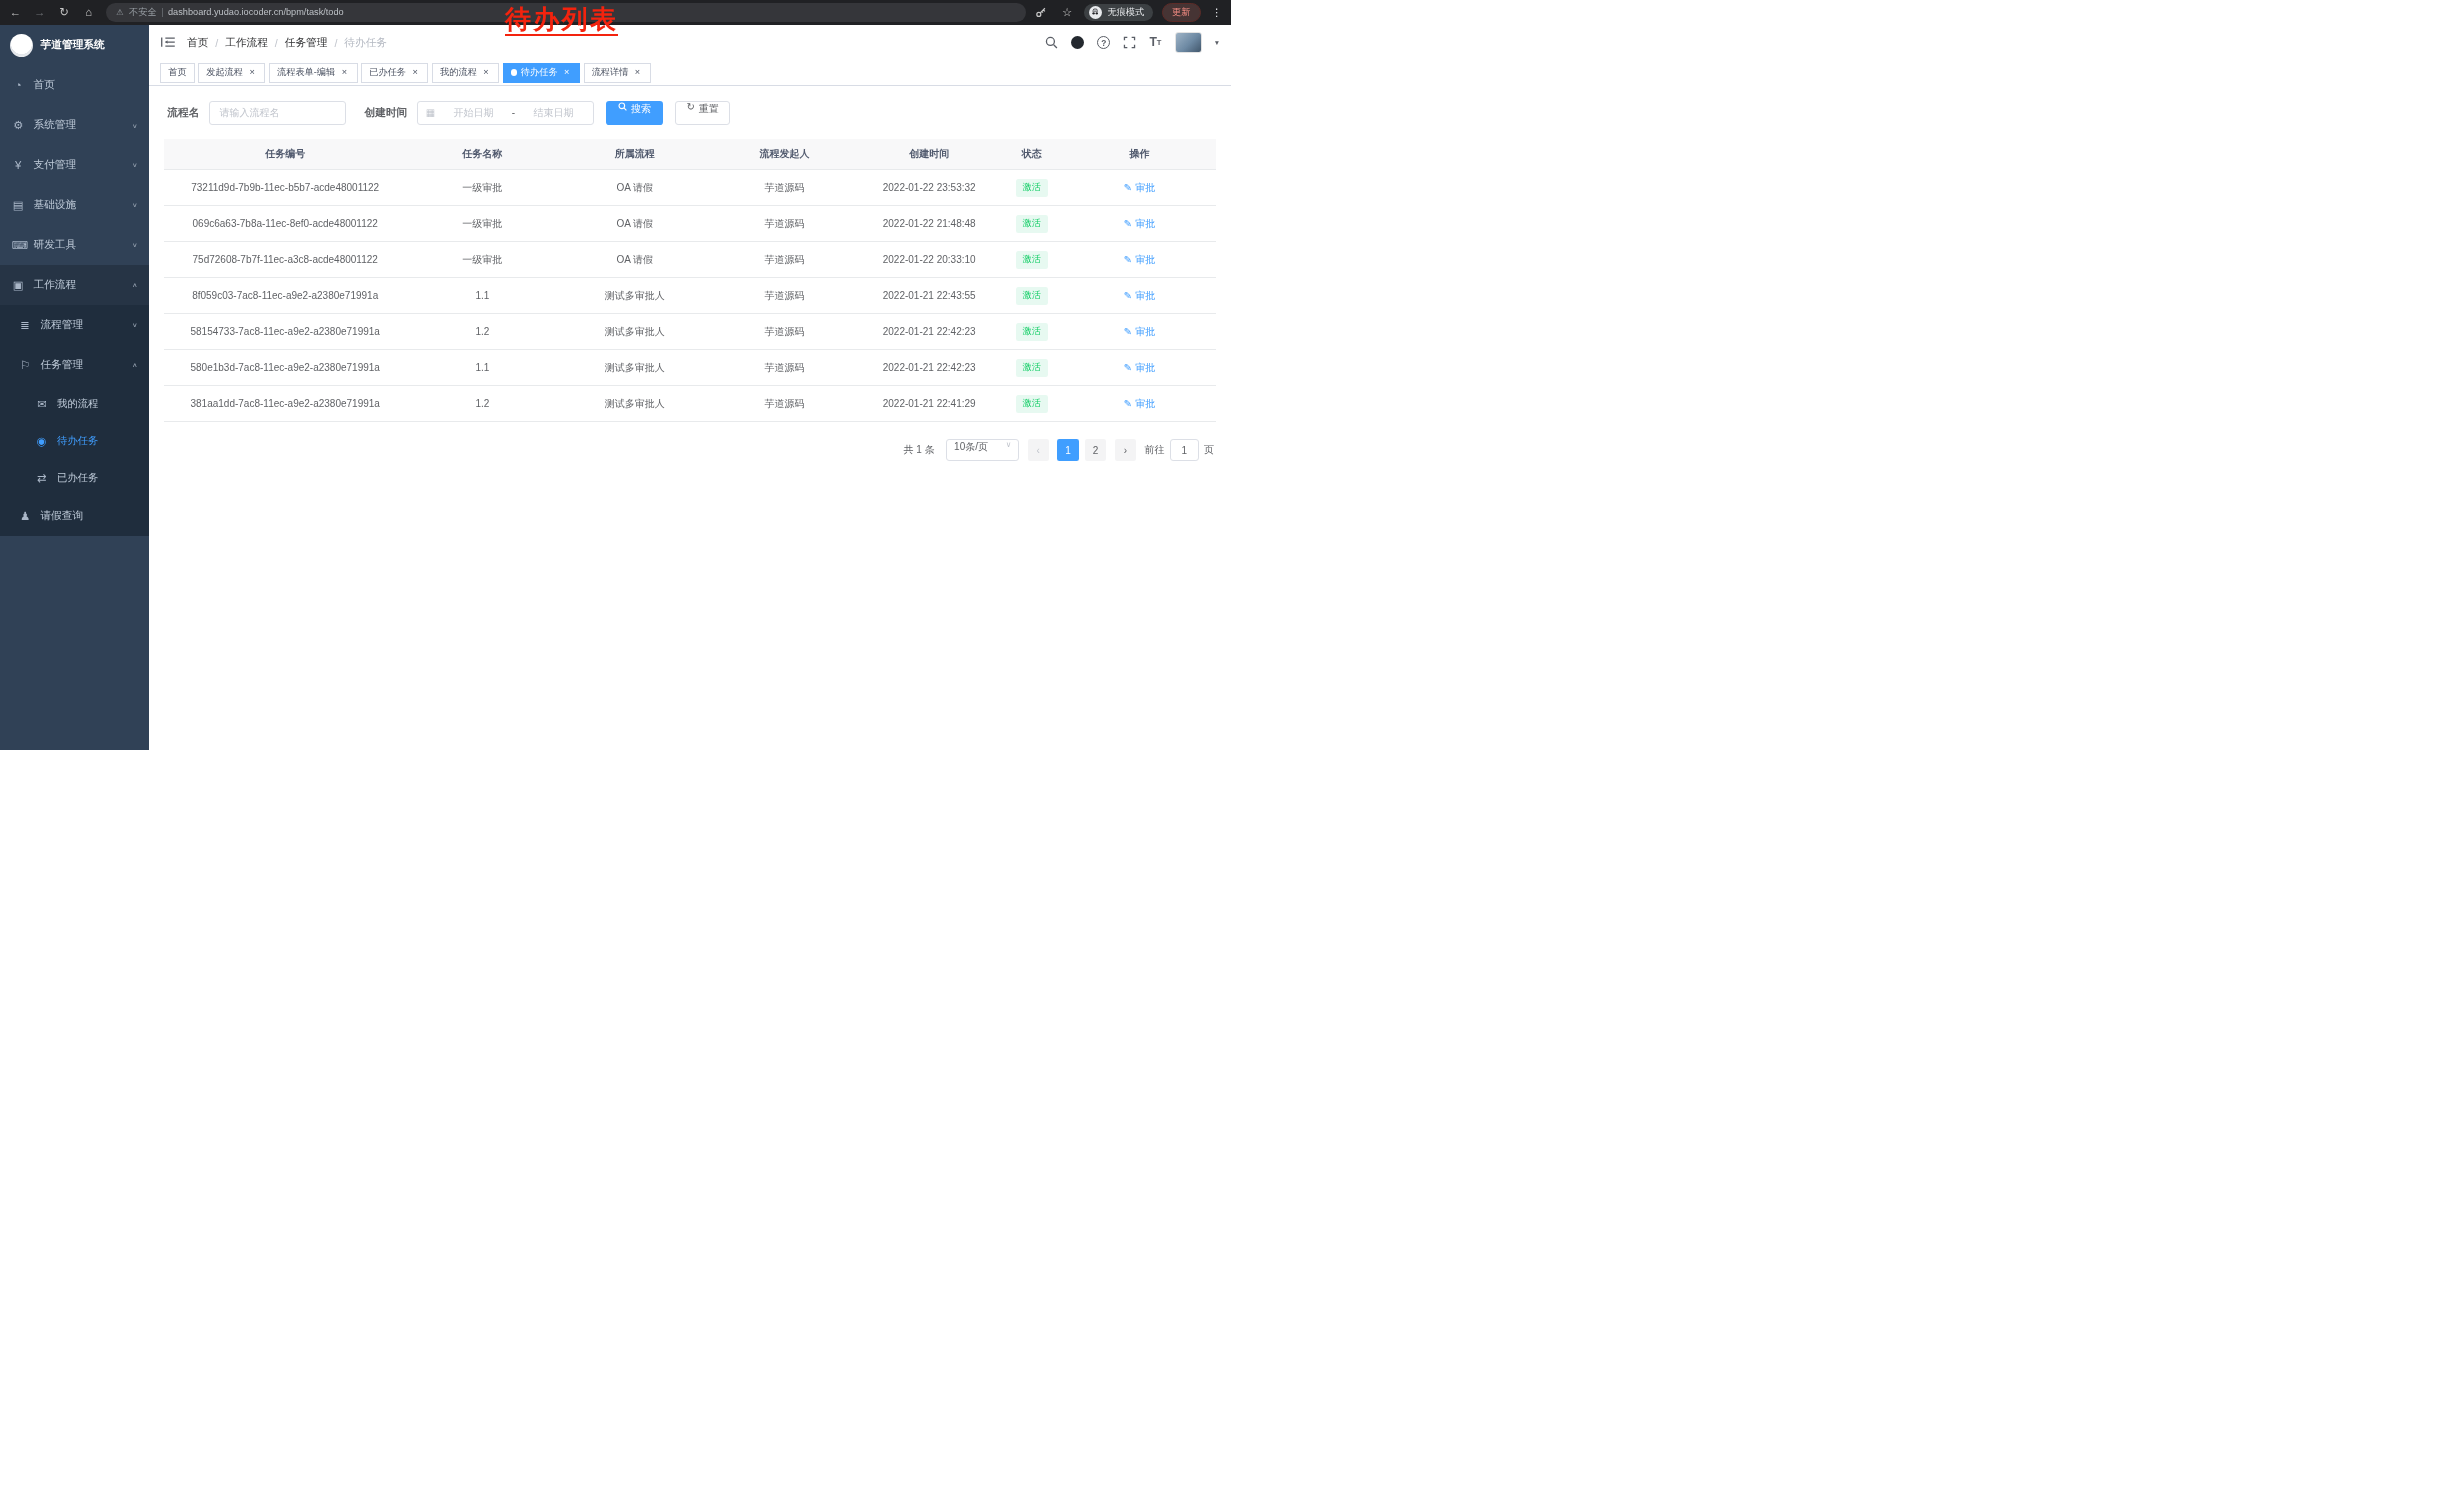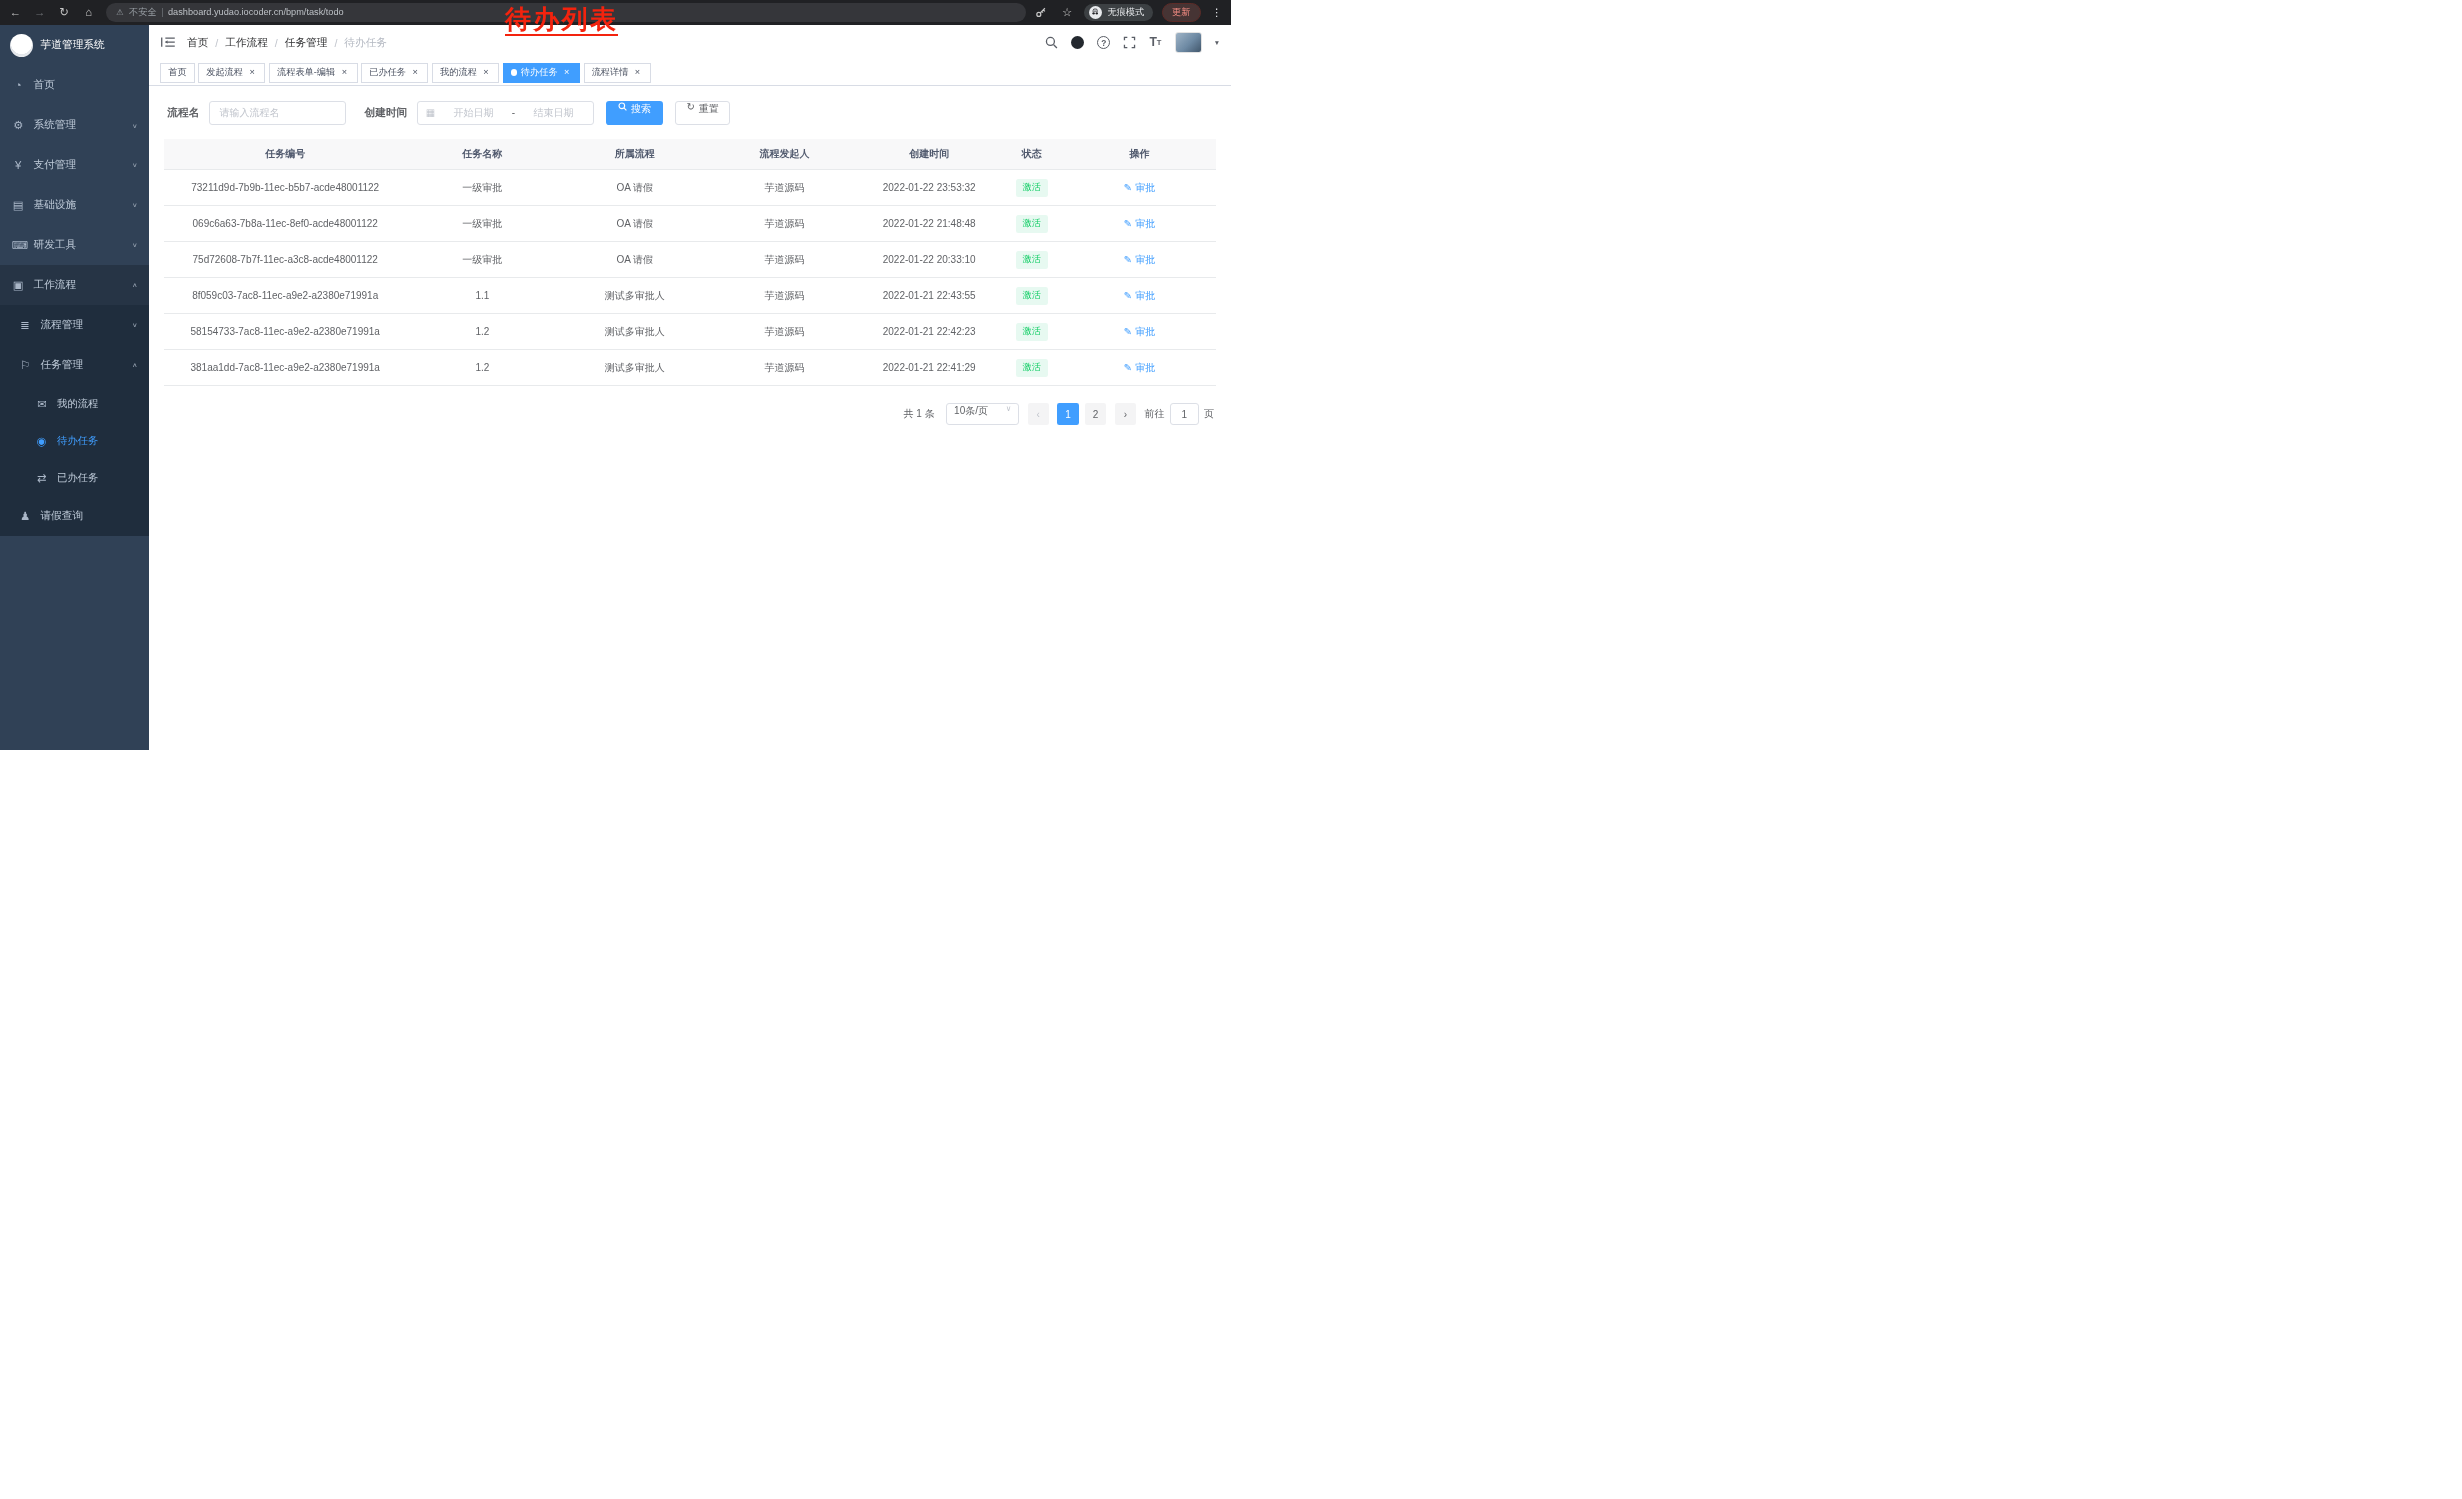--- a/index.html
+++ b/index.html
@@ -20,21 +20,21 @@
   .incog-circle{width:13px;height:13px;border-radius:50%;background:#e8eaed;display:flex;align-items:center;justify-content:center;color:#202124;font-size:7.6px;font-weight:bold}
   .update-pill{display:flex;align-items:center;gap:3.1px;border-radius:10.7px;background:rgba(242,139,130,.18);border:0.8px solid #5c2b27;color:#f28b82;font-size:9.2px;padding:2.3px 9.2px;cursor:pointer;flex-shrink:0}
   .kebab{color:#e8eaed;font-size:10.7px;cursor:pointer;padding:0 1.5px}
 
   
   .annotation{position:absolute;left:505px;top:4.6px;z-index:60;font-size:26px;font-weight:bold;color:#f3230e;letter-spacing:2.3px;border-bottom:2.3px solid #f3230e;line-height:1.15;pointer-events:none}
 
   
   .app{display:flex;height:725px}
   .sidebar{width:149px;background:#304156;color:#bfcbd9;flex-shrink:0;font-size:10.7px;overflow:hidden}
-  .logo{height:40px;display:flex;align-items:center;gap:7.6px;padding:0 10px;color:#fff;font-weight:normal;font-size:10.7px}
+  .logo{height:40px;display:flex;align-items:center;gap:7.6px;padding:0 10px;color:#fff;font-weight:bold;font-size:10.7px}
   .logo-img{width:23px;height:23px;border-radius:50%;background:radial-gradient(circle at 50% 42%,#fff 58%,#e3e6ea 60%,#f4f5f7 100%);flex-shrink:0}
   .mi{height:40px;display:flex;align-items:center;padding:0 11.4px;gap:8.4px;cursor:pointer;white-space:nowrap}
   .mi .mico{width:13.7px;text-align:center;font-size:11.4px;color:#aab7c8;flex-shrink:0}
   .mi .mlabel{flex:0 0 auto}
   .mi .marrow{margin-left:auto;font-size:7.6px;color:#96a2b1;transform:scaleY(.8)}
   .mi.open{background:#263445}
   .submenu{background:#1f2d3d}
   .mi.sub{padding-left:18.3px;height:40px}
   .mi.leaf{padding-left:35px;height:37px;font-size:10.3px}
   .mi.active,.mi.active .mico{color:#409EFF}
@@ -377,20 +377,32 @@
                 <td>测试多审批人</td>
                 <td>芋道源码</td>
                 <td>2022-01-21 22:42:23</td>
                 <td><span class="badge">激活</span></td>
                 <td><span class="action">
                     <span class="aicon">✎</span>
                     <span>审批</span>
                   </span></td>
               </tr>
               <tr>
+                <td>580e1b3d-7ac8-11ec-a9e2-a2380e71991a</td>
+                <td>1.1</td>
+                <td>测试多审批人</td>
+                <td>芋道源码</td>
+                <td>2022-01-21 22:42:23</td>
+                <td><span class="badge">激活</span></td>
+                <td><span class="action">
+                    <span class="aicon">✎</span>
+                    <span>审批</span>
+                  </span></td>
+              </tr>
+              <tr>
                 <td>381aa1dd-7ac8-11ec-a9e2-a2380e71991a</td>
                 <td>1.2</td>
                 <td>测试多审批人</td>
                 <td>芋道源码</td>
                 <td>2022-01-21 22:41:29</td>
                 <td><span class="badge">激活</span></td>
                 <td><span class="action">
                     <span class="aicon">✎</span>
                     <span>审批</span>
                   </span></td>

